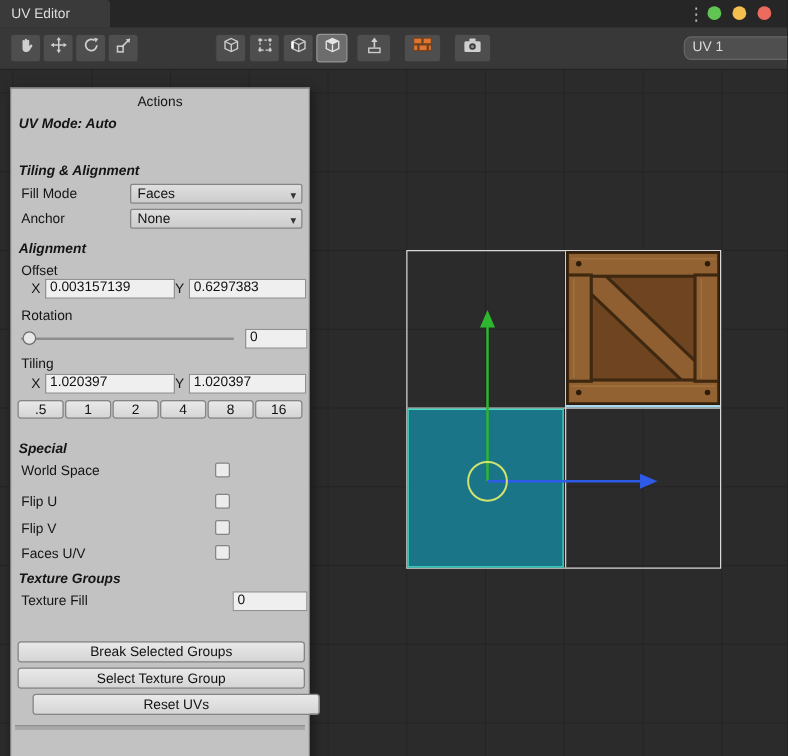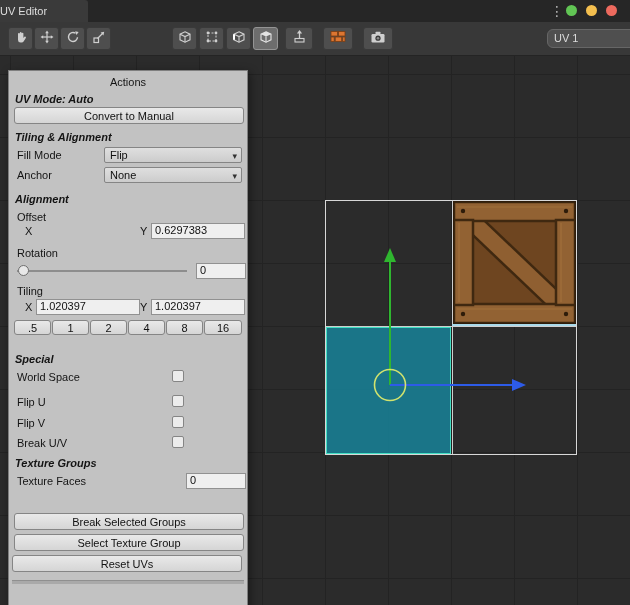--- a/index.html
+++ b/index.html
@@ -2,21 +2,21 @@
 <html><head>
 <meta charset="utf-8">
 <style>
   html,body{margin:0;padding:0;background:#1e1e1e;}
   .root{position:relative;width:630px;height:605px;overflow:hidden;
         font-family:"Liberation Sans","DejaVu Sans",sans-serif;
         background:#2b2b2b;user-select:none;}
   
   .titlebar{position:absolute;left:0;top:0;width:630px;height:22px;background:#262626;}
   .tab{position:absolute;left:0;top:0;height:22px;width:88px;background:#3a3a3a;
-       color:#dedede;font-size:11px;line-height:22px;box-sizing:border-box;
+       color:#dedede;font-size:11px;line-height:22px;padding-left:9px;box-sizing:border-box;
        border-top-right-radius:3px;}
   .kebab{position:absolute;left:550px;top:2px;color:#b5b5b5;font-size:14px;line-height:18px;width:12px;text-align:center;}
   .dot{position:absolute;top:5px;width:11px;height:11px;border-radius:50%;}
   
   .toolbar{position:absolute;left:0;top:22px;width:630px;height:34px;background:#383838;border-bottom:1px solid #242424;box-sizing:border-box;}
   .tbtn{position:absolute;top:5px;height:23px;width:25px;background:#4e4e4e;border:1px solid #3a3a3a;
         border-radius:3px;display:flex;align-items:center;justify-content:center;box-sizing:border-box;}
   .tbtn.active{background:#6d6d6d;border-color:#949494;}
   .ddl-dark{position:absolute;left:515px;top:7px;width:112px;height:19px;background:#4f4f4f;border:1px solid #666;
         border-radius:6px;color:#dcdcdc;font-size:11px;line-height:17px;padding:0 16px 0 6px;box-sizing:border-box;margin-left:32px;}
@@ -231,40 +231,40 @@
       <line x1="390" y1="329" x2="513" y2="329" stroke="#2d5be8" stroke-width="2"></line>
       <polygon points="526,329 512,323 512,335" fill="#2d5be8"></polygon>
       <circle cx="390" cy="329" r="15.5" fill="none" stroke="#e6ef6a" stroke-width="1.6" opacity="0.9"></circle>
     </svg>
   </div>
 
   <div class="panel">
     <div class="lbl" style="left:0;top:5px;width:238px;text-align:center">Actions</div>
 
     <div class="lbl hdr" style="left:6px;top:22px">UV Mode: Auto</div>
-    <div class="btnl" style="left:5px;top:36px;width:230px">Convert to Manual</div>
 
     <div class="lbl hdr" style="left:6px;top:60px">Tiling &amp; Alignment</div>
 
     <div class="lbl" style="left:8px;top:78px">Fill Mode</div>
     <div class="ddl" style="left:95px;top:76px;width:138px">
-      <span>Flip</span>
+      <span>Faces</span>
       <span class="chev">▾</span>
     </div>
 
     <div class="lbl" style="left:8px;top:98px">Anchor</div>
     <div class="ddl" style="left:95px;top:96px;width:138px">
       <span>None</span>
       <span class="chev">▾</span>
     </div>
 
     <div class="lbl hdr" style="left:6px;top:122px">Alignment</div>
 
     <div class="lbl" style="left:8px;top:140px">Offset</div>
     <div class="lbl" style="left:16px;top:154px">X</div>
+    <div class="fld" style="left:27px;top:152px;width:96px">0.003157139</div>
     <div class="lbl" style="left:131px;top:154px">Y</div>
     <div class="fld" style="left:142px;top:152px;width:86px">0.6297383</div>
 
     <div class="lbl" style="left:8px;top:176px">Rotation</div>
     <div class="slider-track"></div>
     <div class="slider-knob"></div>
     <div class="fld" style="left:187px;top:192px;width:42px">0</div>
 
     <div class="lbl" style="left:8px;top:214px">Tiling</div>
     <div class="lbl" style="left:16px;top:230px">X</div>
@@ -283,28 +283,28 @@
 
     <div class="lbl" style="left:8px;top:300px">World Space</div>
     <div class="cb" style="left:163px;top:299px"></div>
 
     <div class="lbl" style="left:8px;top:325px">Flip U</div>
     <div class="cb" style="left:163px;top:324px"></div>
 
     <div class="lbl" style="left:8px;top:346px">Flip V</div>
     <div class="cb" style="left:163px;top:345px"></div>
 
-    <div class="lbl" style="left:8px;top:366px">Break U/V</div>
+    <div class="lbl" style="left:8px;top:366px">Faces U/V</div>
     <div class="cb" style="left:163px;top:365px"></div>
 
     <div class="lbl hdr" style="left:6px;top:386px">Texture Groups</div>
 
-    <div class="lbl" style="left:8px;top:404px">Texture Faces</div>
+    <div class="lbl" style="left:8px;top:404px">Texture Fill</div>
     <div class="fld" style="left:177px;top:402px;width:52px">0</div>
 
     <div class="btnl" style="left:5px;top:442px;width:230px">Break Selected Groups</div>
     <div class="btnl" style="left:5px;top:463px;width:230px">Select Texture Group</div>
-    <div class="btnl" style="left:3px;top:484px;width:230px">Reset UVs</div>
+    <div class="btnl" style="left:17px;top:484px;width:230px">Reset UVs</div>
 
     <div class="groove"></div>
   </div>
 
 </div>
 
 </body></html>

